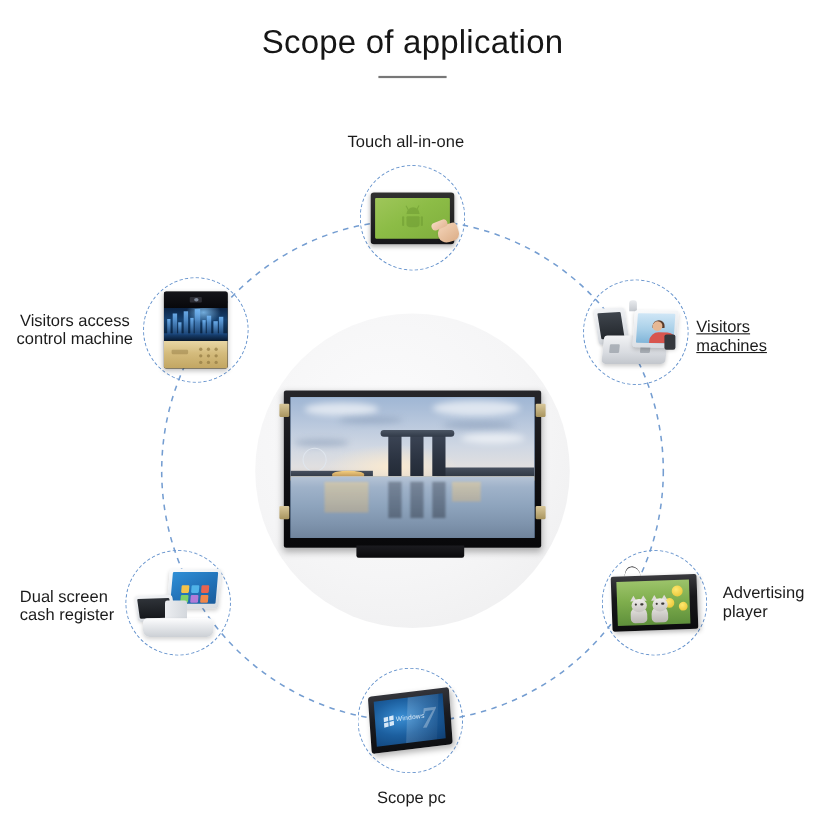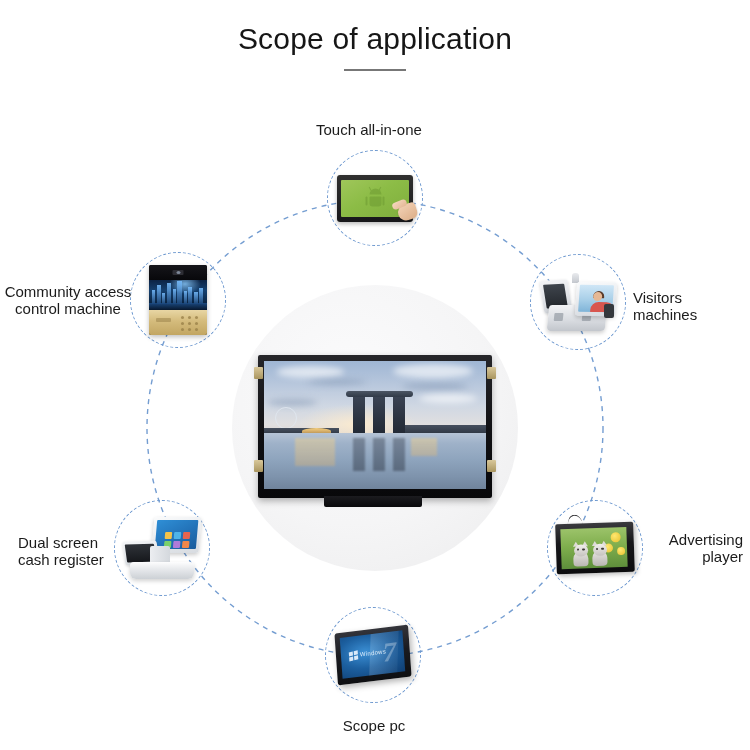--- a/index.html
+++ b/index.html
@@ -351,21 +351,21 @@
   }
   .kiosk-vent {
     position: absolute; width: 9px; height: 8px;
     background: #9aa0a8; border-radius: 1px; opacity: .75;
   }
   .kiosk-reader {
     position: absolute; right: 2px; bottom: 13px;
     width: 10px; height: 14px;
     background: #35383d; border-radius: 2px;
   }
-  #label-visitors { left: 633px; top: 289px; }
+  #label-visitors { left: 633px; top: 289px; text-decoration: underline; }
 
   
   #node-ads { left: 547px; top: 500px; }
   .adplayer {
     position: relative;
     width: 78px; height: 50px;
     transform: rotate(-2deg);
   }
   .ad-frame {
     position: absolute; inset: 0;
@@ -411,21 +411,21 @@
     width: 2.4px; height: 2.4px; border-radius: 50%;
     background: #3c3a37;
   }
   .ad-antenna {
     position: absolute; left: 12px; top: -9px;
     width: 15px; height: 10px;
     border-top: 1.4px solid #2a2a2e;
     border-radius: 50% 50% 0 0 / 100% 100% 0 0;
     transform: rotate(-8deg);
   }
-  #label-ads { left: 657px; top: 531px; text-align: right; width: 86px; }
+  #label-ads { left: 657px; top: 531px; text-align: left; width: 86px; }
 
   
   #node-pos { left: 114px; top: 500px; }
   .pos { position: relative; width: 76px; height: 62px; }
   .pos-base {
     position: absolute; left: 6px; bottom: 0; width: 64px; height: 17px;
     background: linear-gradient(180deg,#fdfdfe 0%,#e6e8 eb 40%,#ccd0d5 100%);
     background: linear-gradient(180deg,#fdfdfe 0%,#e8eaed 40%,#ccd0d5 100%);
     border-radius: 4px 4px 6px 6px;
     box-shadow: 0 2px 4px rgba(0,0,0,.18);
@@ -624,21 +624,21 @@
           <div class="ap-dot" style="left:32px;top:12px;"></div>
           <div class="ap-dot" style="left:39px;top:12px;"></div>
           <div class="ap-dot" style="left:46px;top:12px;"></div>
           <div class="ap-dot" style="left:32px;top:18px;"></div>
           <div class="ap-dot" style="left:39px;top:18px;"></div>
           <div class="ap-dot" style="left:46px;top:18px;"></div>
         </div>
       </div>
     </div>
   </div>
-  <div class="label" id="label-community">Community access
+  <div class="label" id="label-community">Visitors access
 control machine</div>
 
   <div class="node" id="node-visitors">
     <div class="node-art">
       <div class="kiosk">
         <div class="kiosk-cam"></div>
         <div class="kiosk-scr-back"></div>
         <div class="kiosk-base">
           <div class="kiosk-vent" style="left:6px;top:8px;"></div>
           <div class="kiosk-vent" style="left:34px;top:8px;"></div>

